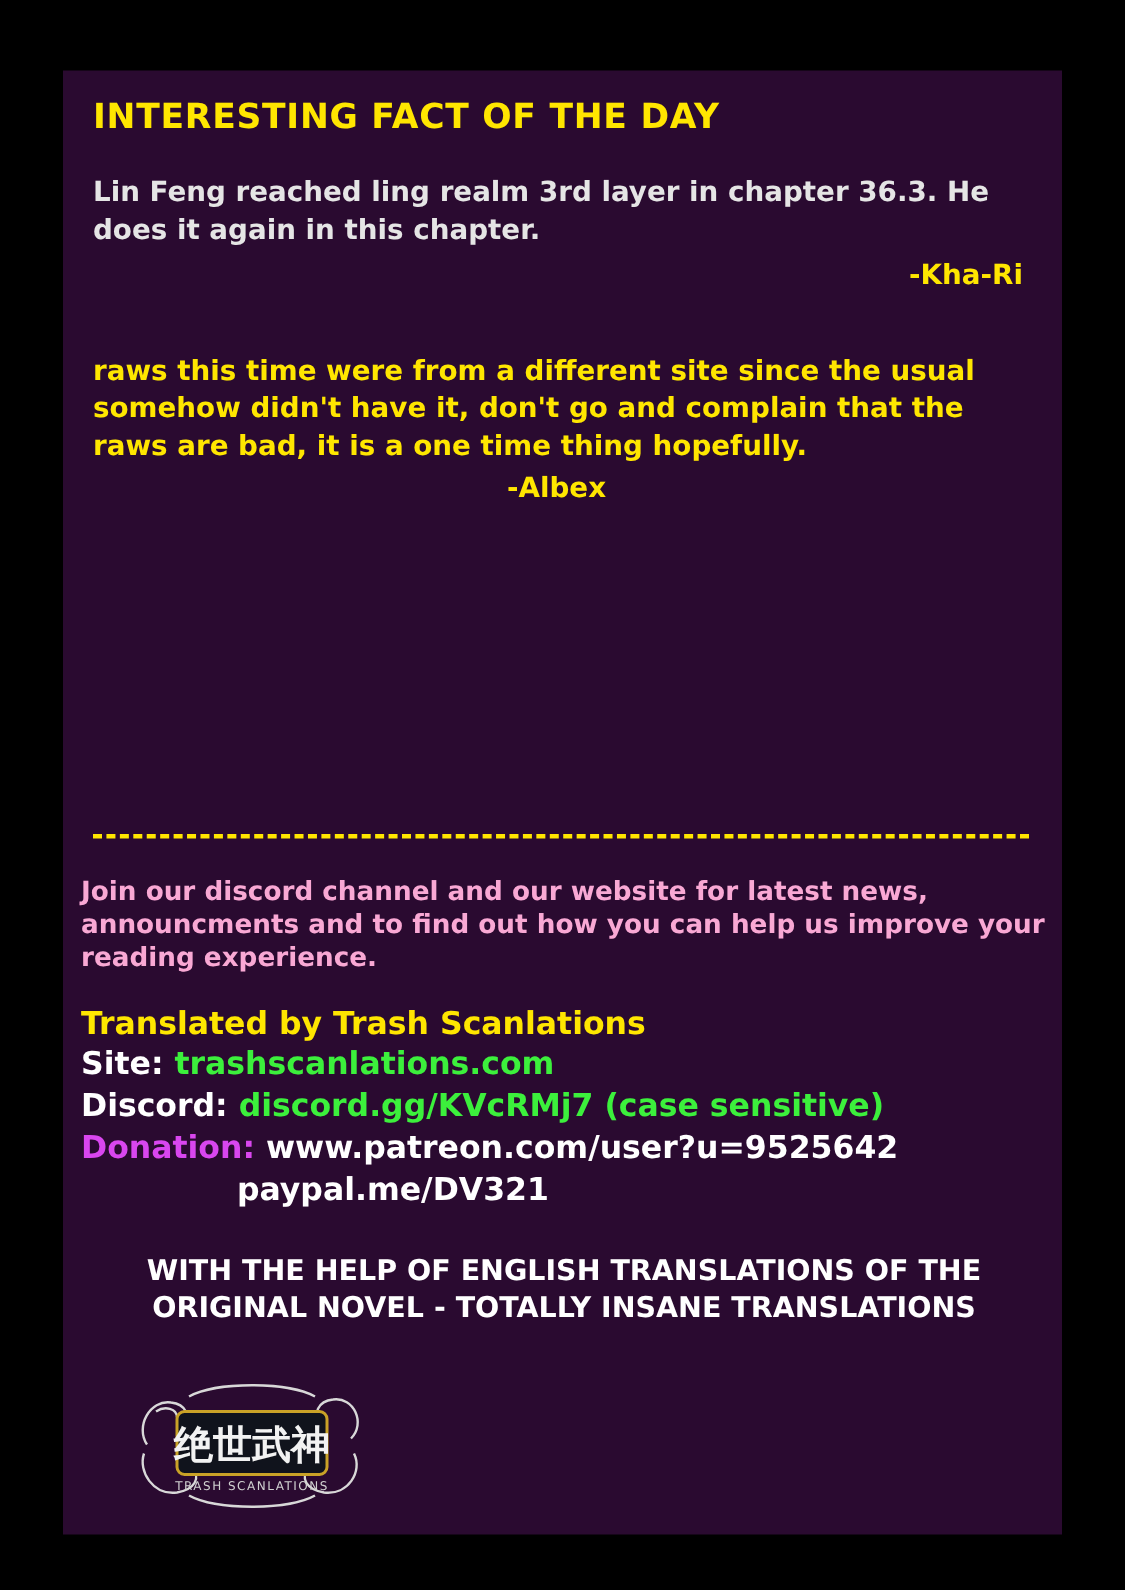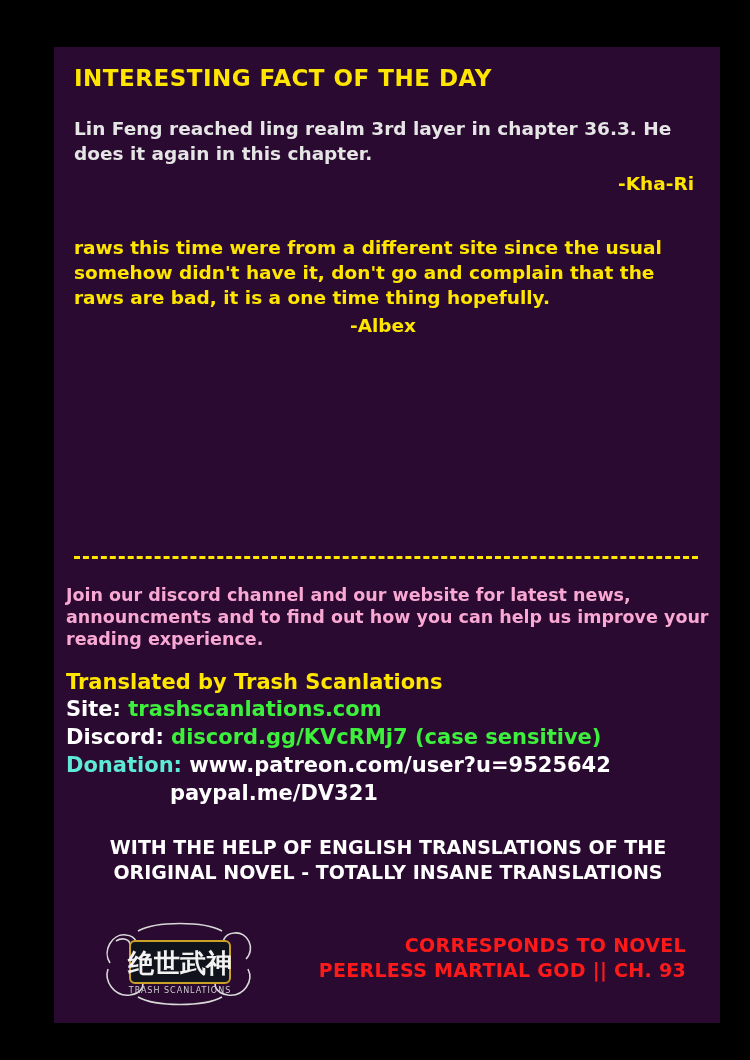--- a/index.html
+++ b/index.html
@@ -11,21 +11,20 @@
     width: 750px;
     height: 1060px;
     font-family: "DejaVu Sans", sans-serif;
     overflow: hidden;
   }
   .page {
     position: relative;
     width: 656px;
     height: 1060px;
     background: #000000;
-    margin-left: 12px;
   }
   .panel {
     position: absolute;
     left: 42px;
     top: 47px;
     width: 666px;
     height: 976px;
     background: #2a0a30;
   }
   .inner {
@@ -100,21 +99,21 @@
     margin: 0;
   }
   .credit-line {
     font-size: 21px;
     font-weight: bold;
     line-height: 1.32;
     white-space: nowrap;
   }
   .c-white { color: #ffffff; }
   .c-green { color: #3cf03c; }
-  .c-orange { color: #5eead4; }
+  .c-orange { color: #d946ef; }
   .c-yellow { color: #ffe600; }
   .indent-pay { padding-left: 104px; }
   .help {
     color: #ffffff;
     font-size: 19px;
     font-weight: bold;
     line-height: 1.28;
     text-align: center;
     margin: 28px 0 0 0;
     padding: 0 18px;
@@ -201,20 +200,16 @@
             <path d="M150 48 C160 38, 152 20, 138 22 C128 23, 124 32, 130 38"></path>
             <path d="M152 58 C158 70, 148 86, 132 84 C120 82, 116 74, 122 68"></path>
             <path d="M42 20 C60 10, 108 10, 126 20"></path>
             <path d="M42 86 C60 96, 108 96, 126 86"></path>
           </g>
           <rect x="34" y="30" width="100" height="42" rx="5" fill="#10131c" stroke="#c9a227" stroke-width="2"></rect>
           <text x="84" y="61" text-anchor="middle" font-family="'DejaVu Sans', sans-serif" font-size="26" font-weight="bold" fill="#f2f2f2">绝世武神</text>
           <text x="84" y="82" text-anchor="middle" font-family="'DejaVu Sans', sans-serif" font-size="8" fill="#cfcfcf" letter-spacing="1">TRASH SCANLATIONS</text>
         </svg>
       </div>
-      <div class="corresponds">
-        <div>CORRESPONDS TO NOVEL</div>
-        <div>PEERLESS MARTIAL GOD || CH. 93</div>
-      </div>
     </div>
 
   </div>
 </div>
 
 </body></html>

